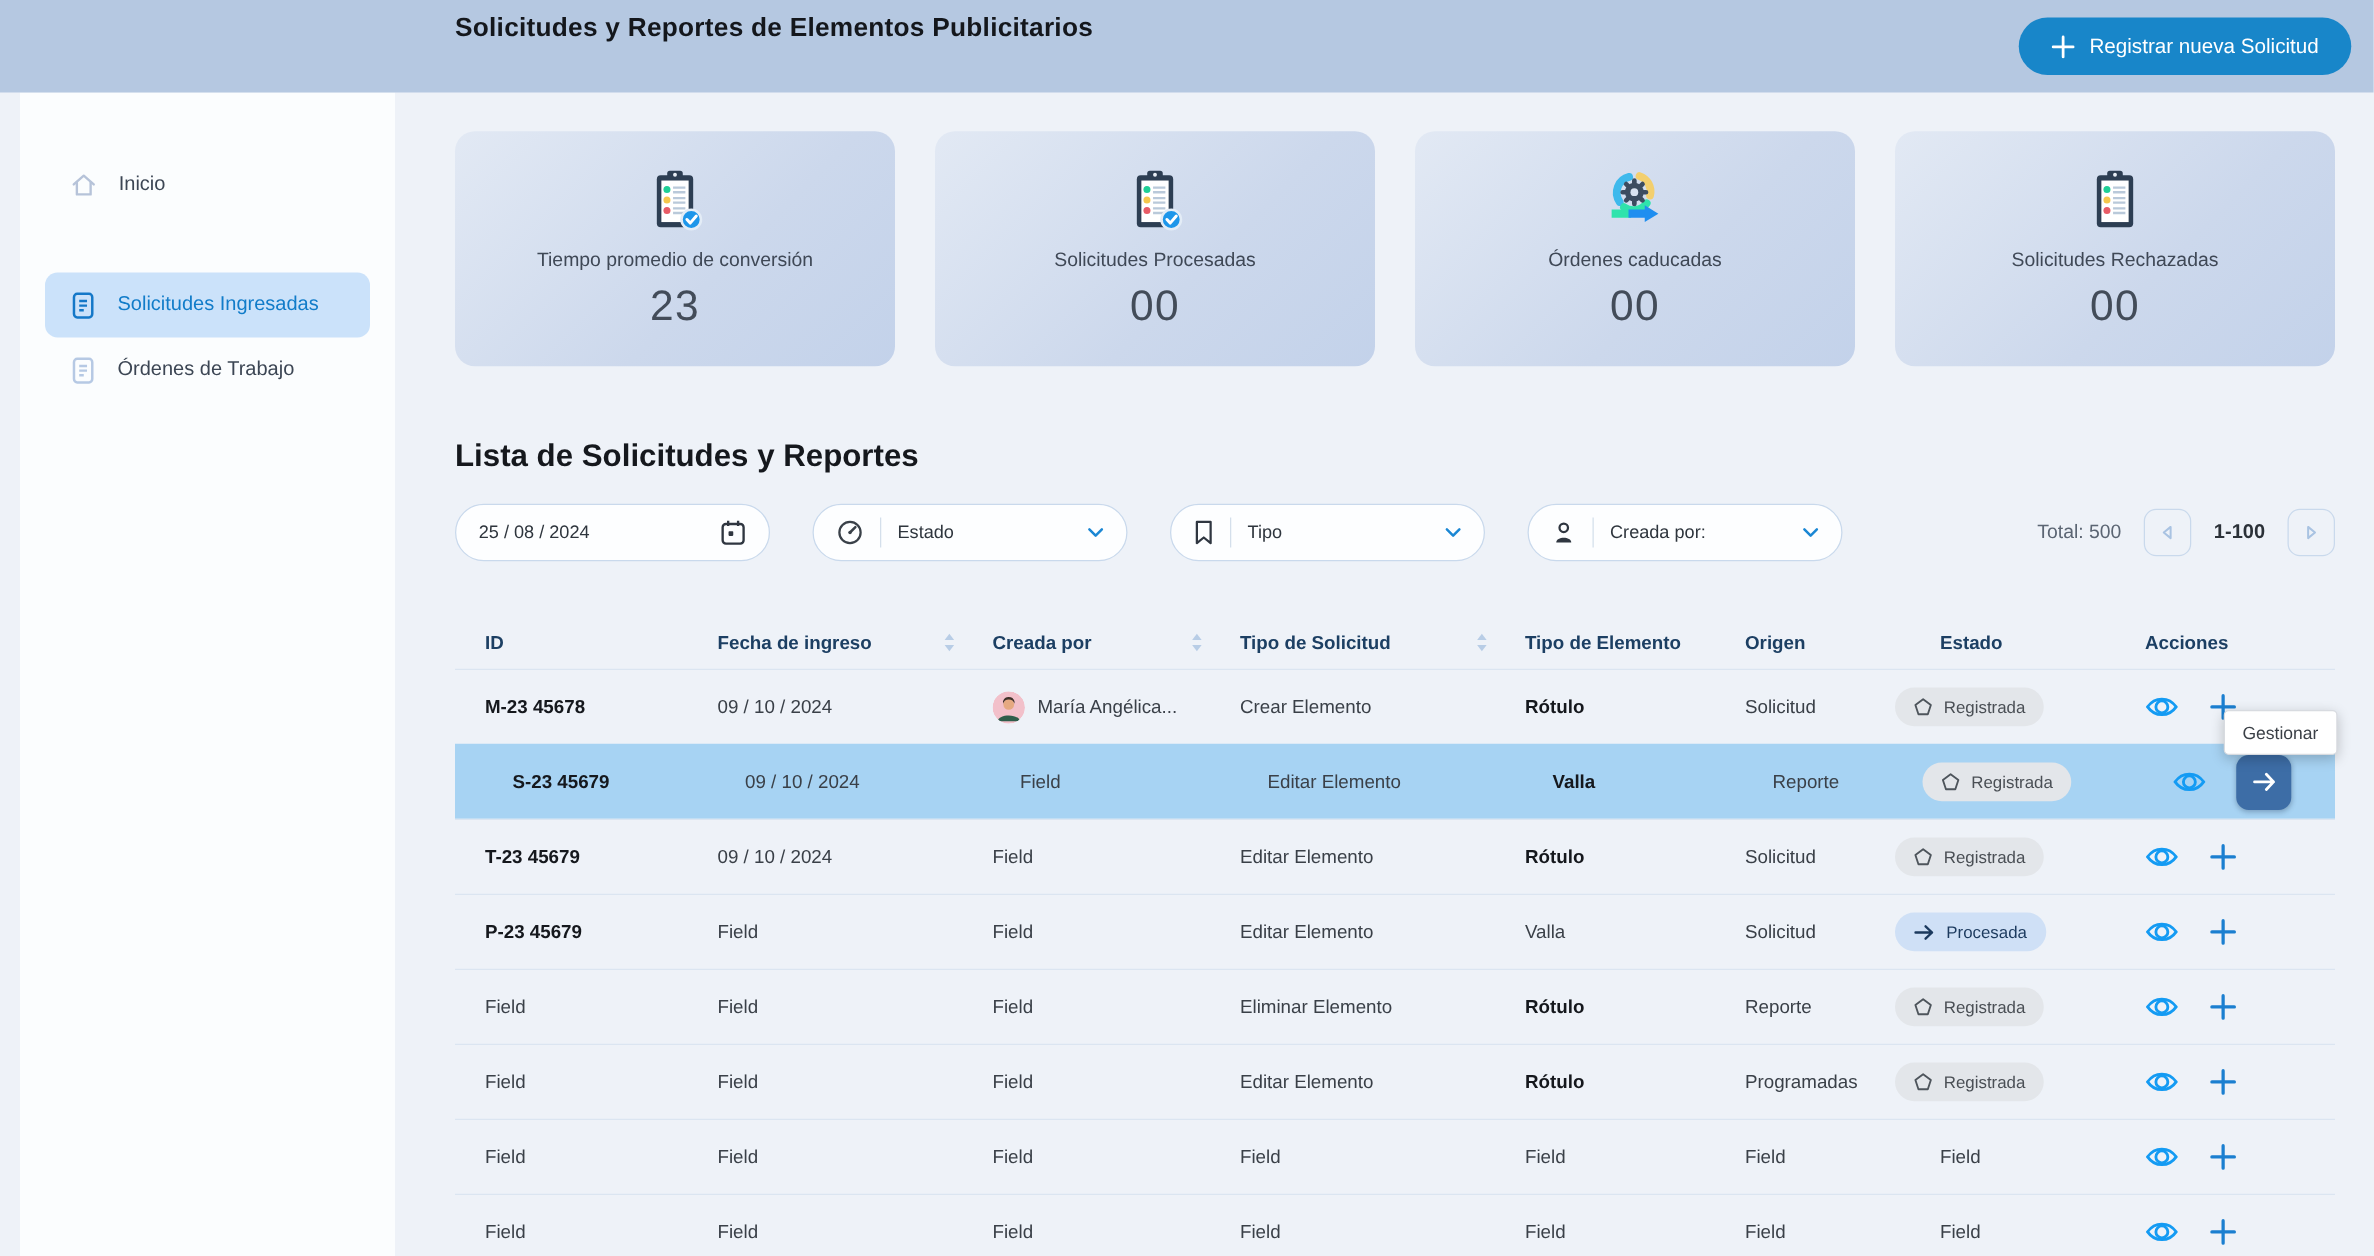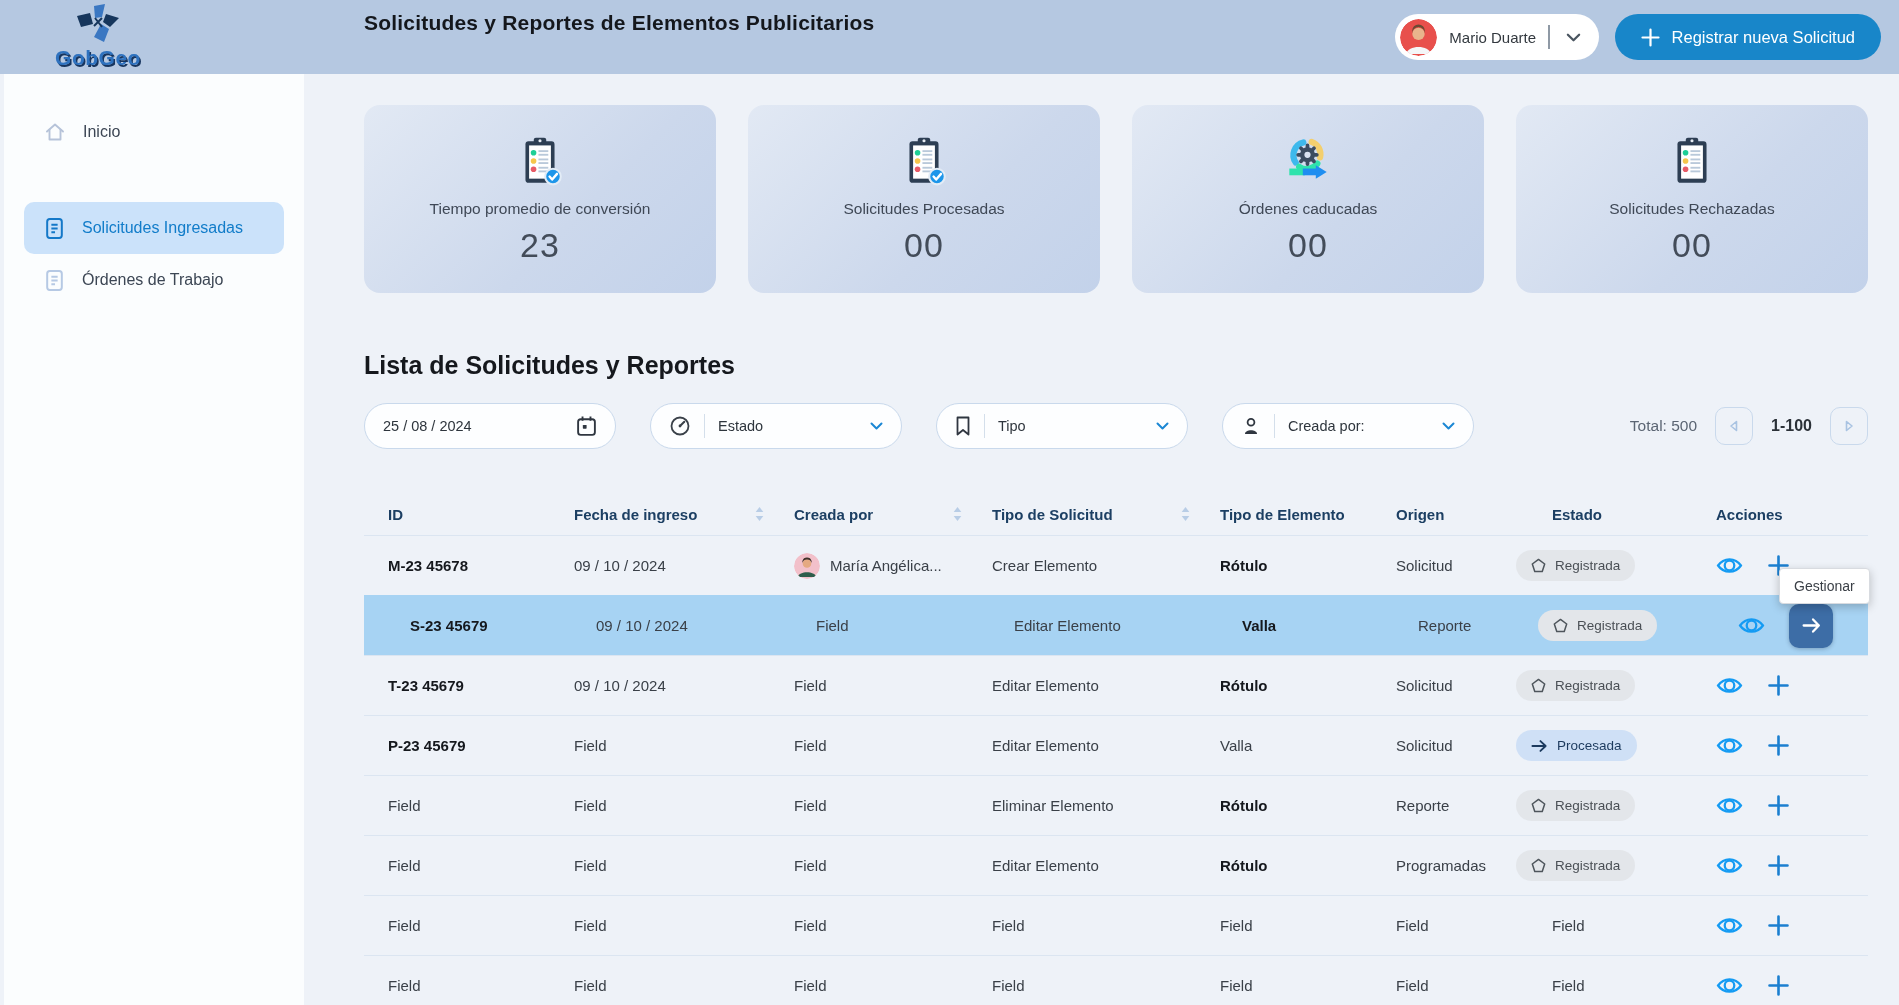--- a/index.html
+++ b/index.html
@@ -14,21 +14,21 @@
   .topbar-title h1 { font-size:21px; font-weight:700; color:#14171c; letter-spacing:.2px; }
   .topbar-sub { font-size:13.5px; color:#414a56; margin-top:5px; }
   .topbar-right { position:absolute; right:18px; top:14px; display:flex; align-items:center; gap:16px; }
   .user-pill { background:#fff; border-radius:24px; height:46px; display:flex; align-items:center; gap:12px; padding:0 14px 0 5px; cursor:pointer; }
   .avatar { width:37px; height:37px; border-radius:50%; overflow:hidden; flex:0 0 auto; }
   .user-name { font-size:15px; color:#33393f; }
   .pill-divider { width:1.5px; height:24px; background:#8f99a5; }
   .register-btn { background:#1886c9; border:none; color:#fff; height:46px; border-radius:24px; padding:0 26px; font-size:16.5px; font-family:inherit; display:flex; align-items:center; gap:12px; cursor:pointer; }
 
   
-  .sidebar { position:absolute; top:74px; left:4px; width:300px; bottom:0; background:#fbfdfe; z-index:10; padding-top:32px; }
+  .sidebar { position:absolute; top:74px; left:16px; width:300px; bottom:0; background:#fbfdfe; z-index:10; padding-top:48px; }
   .side-item { display:flex; align-items:center; gap:17px; height:52px; margin:0 20px; padding-left:20px; border-radius:10px; font-size:16px; color:#3c4654; cursor:pointer; }
   .side-item.spacer1 { margin-top:44px; }
   .side-item.active { background:#cbe2fa; color:#117cc9; font-weight:400; }
 
   
   .main { position:absolute; top:74px; left:300px; right:0; bottom:0; padding:31px 31px 0 64px; }
 
   .cards { display:flex; gap:32px; }
   .card { flex:1; height:188px; border-radius:16px; background:linear-gradient(135deg,#e2e9f4 0%,#ccd8ec 60%,#c3d2ea 100%);
           display:flex; flex-direction:column; align-items:center; justify-content:center; gap:8px; }
@@ -71,60 +71,24 @@
   .td.acciones { display:flex; align-items:center; gap:24px; padding-left:26px; }
   .icon-btn { background:none; border:none; padding:0; display:flex; align-items:center; cursor:pointer; }
   .manage-btn { width:44px; height:44px; border-radius:10px; background:#3d6da6; border:none; display:flex; align-items:center; justify-content:center; cursor:pointer; box-shadow:0 1px 4px rgba(20,40,70,.3); }
   .tooltip { position:absolute; left:1415px; top:75px; background:#fff; border:1px solid #d8dbe0; border-radius:4px; padding:9px 14px; font-size:14px; font-weight:500; color:#3a3f46; box-shadow:0 3px 10px rgba(0,0,0,.22); z-index:6; }
   .mini-avatar { width:26px; height:26px; border-radius:50%; overflow:hidden; flex:0 0 auto; }
 </style>
 </head>
 <body>
 
 <div class="topbar">
-  <div class="logo">
-    <span>
-      <svg width="46" height="40" viewBox="0 0 46 40">
-        <polygon points="19,2 30,0 27,13 20,14" fill="#3a77c2"></polygon>
-        <polygon points="31,10 44,14 35,23 28,18" fill="#16365c"></polygon>
-        <polygon points="26,20 34,25 29,38 19,33" fill="#3a77c2"></polygon>
-        <polygon points="2,12 15,9 18,20 6,23" fill="#16365c"></polygon>
-        <path d="M20 14 L27 23 M27 14 L19 22" stroke="#16365c" stroke-width="2"></path>
-      </svg>
-    </span>
-    <span class="logo-text">GobGeo</span>
-  </div>
   <div class="topbar-title">
     <h1>Solicitudes y Reportes de Elementos Publicitarios</h1>
   </div>
   <div class="topbar-right">
-    <div class="user-pill">
-      <span class="avatar">
-        <svg width="37" height="37" viewBox="0 0 36 36">
-          <defs>
-              <clipPath id="ca">
-                <circle cx="18" cy="18" r="18"></circle>
-              </clipPath>
-            </defs>
-          <g clip-path="url(#ca)">
-            <circle cx="18" cy="18" r="18" fill="#e8504c"></circle>
-            <circle cx="18" cy="14.5" r="6" fill="#e9b48c"></circle>
-            <path d="M11.8 14 A6.2 6.2 0 0 1 24.2 14 L24.2 11.5 A6.2 6.2 0 0 0 11.8 11.5 Z" fill="#6b4a33"></path>
-            <path d="M6 34 C7.5 25 28.5 25 30 34 Z" fill="#f4f6f8"></path>
-          </g>
-        </svg>
-      </span>
-      <span class="user-name">Mario Duarte</span>
-      <span class="pill-divider"></span>
-      <span style="display:flex;padding:0 4px;">
-        <svg width="15" height="9" viewBox="0 0 13 8" fill="none" stroke="#4a5560" stroke-width="2" stroke-linecap="round" stroke-linejoin="round">
-            <path d="M1.5 1.5 L6.5 6.5 L11.5 1.5"></path>
-          </svg>
-      </span>
-    </div>
     <button class="register-btn">
       <span style="display:flex;">
         <svg width="19" height="19" viewBox="0 0 19 19" stroke="#fff" stroke-width="2.2" stroke-linecap="round">
             <path d="M9.5 1.5 V17.5 M1.5 9.5 H17.5"></path>
           </svg>
       </span>
       <span>Registrar nueva Solicitud</span>
     </button>
   </div>
 </div>

